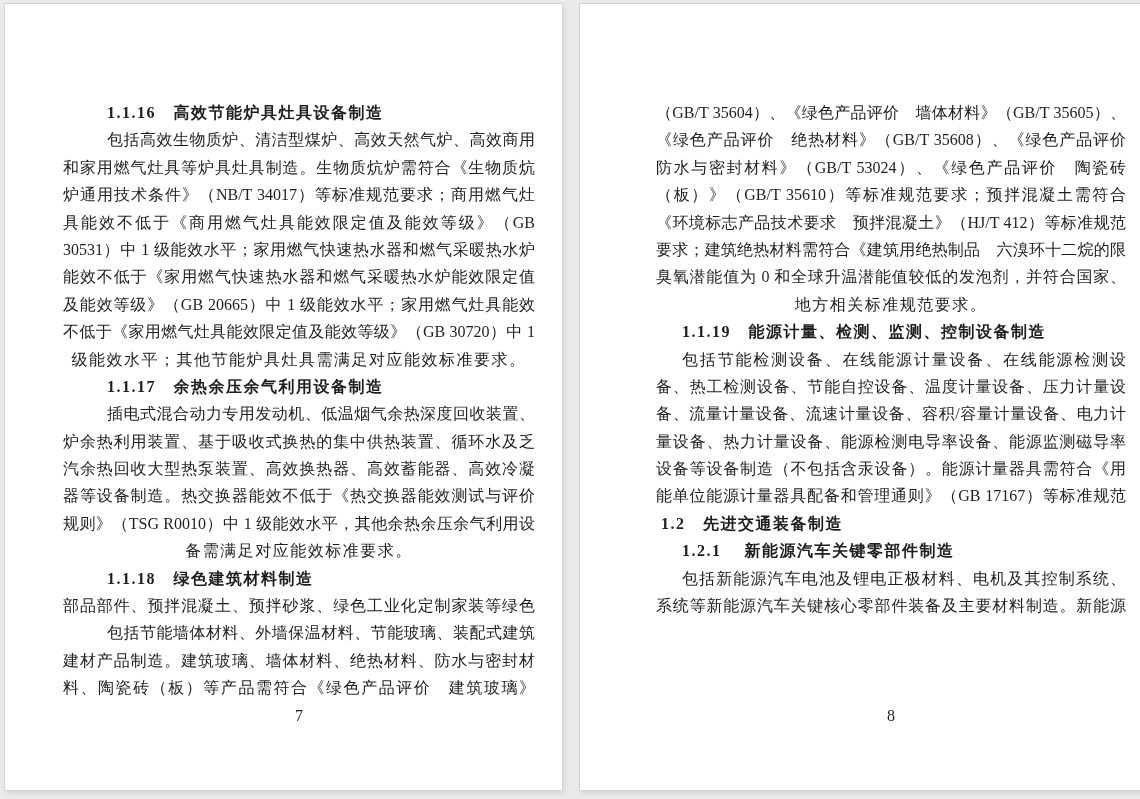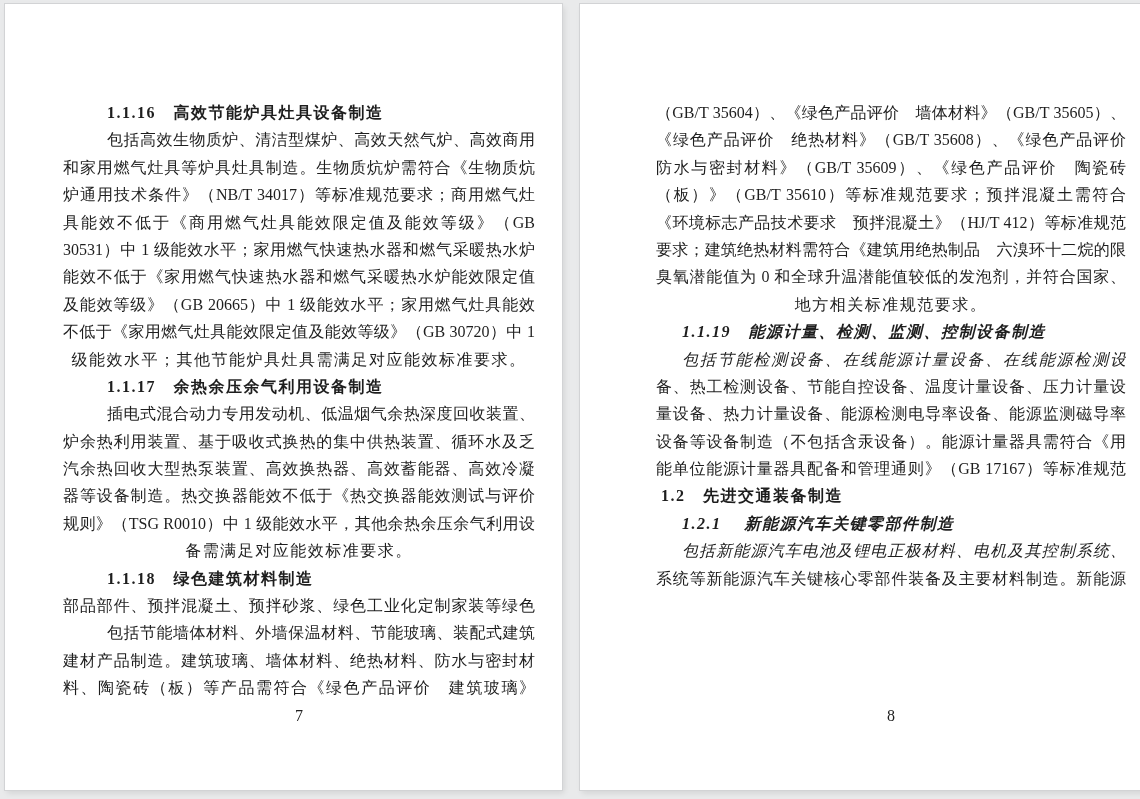--- a/index.html
+++ b/index.html
@@ -50,21 +50,21 @@
   .k-l {
     text-align: center;
     letter-spacing: 1.5px;
   }
   
   .k-h, .k-h2 {
     font-weight: bold;
     letter-spacing: 1.5px;
   }
   .page-left  .k-h, .page-left  .k-f { padding-left: 44px; }
-  .page-right .k-h, .page-right .k-f { padding-left: 26px; font-style: italic; }
+  .page-right .k-h, .page-right .k-f { padding-left: 26px; }
   .page-right .k-h2 { padding-left: 5px; }
 
   .page-number {
     position: absolute;
     top: 698px;
     height: 27.4px;
     line-height: 27.4px;
     font-size: 16px;
     color: #1e1e1e;
     text-align: center;
@@ -102,29 +102,30 @@
         <div class="line k-c">建材产品制造。建筑玻璃、墙体材料、绝热材料、防水与密封材</div>
         <div class="line k-c">料、陶瓷砖（板）等产品需符合《绿色产品评价　建筑玻璃》</div>
       </div>
     <div class="page-number">7</div>
   </div>
 
   <div class="page page-right">
     <div class="content">
         <div class="line k-c">（GB/T 35604）、《绿色产品评价　墙体材料》（GB/T 35605）、</div>
         <div class="line k-c">《绿色产品评价　绝热材料》（GB/T 35608）、《绿色产品评价</div>
-        <div class="line k-c">防水与密封材料》（GB/T 35609）、《绿色产品评价　陶瓷砖</div>
+        <div class="line k-c">防水与密封材料》（GB/T 53024）、《绿色产品评价　陶瓷砖</div>
         <div class="line k-c">（板）》（GB/T 35610）等标准规范要求；预拌混凝土需符合</div>
         <div class="line k-c">《环境标志产品技术要求　预拌混凝土》（HJ/T 412）等标准规范</div>
         <div class="line k-c">要求；建筑绝热材料需符合《建筑用绝热制品　六溴环十二烷的限</div>
         <div class="line k-c">臭氧潜能值为 0 和全球升温潜能值较低的发泡剂，并符合国家、</div>
         <div class="line k-l">地方相关标准规范要求。</div>
         <div class="line k-h">1.1.19　能源计量、检测、监测、控制设备制造</div>
         <div class="line k-f">包括节能检测设备、在线能源计量设备、在线能源检测设</div>
         <div class="line k-c">备、热工检测设备、节能自控设备、温度计量设备、压力计量设</div>
+        <div class="line k-c">备、流量计量设备、流速计量设备、容积/容量计量设备、电力计</div>
         <div class="line k-c">量设备、热力计量设备、能源检测电导率设备、能源监测磁导率</div>
         <div class="line k-c">设备等设备制造（不包括含汞设备）。能源计量器具需符合《用</div>
         <div class="line k-c">能单位能源计量器具配备和管理通则》（GB 17167）等标准规范</div>
         <div class="line k-h2">1.2　先进交通装备制造</div>
         <div class="line k-h">1.2.1　 新能源汽车关键零部件制造</div>
         <div class="line k-f">包括新能源汽车电池及锂电正极材料、电机及其控制系统、</div>
         <div class="line k-c">系统等新能源汽车关键核心零部件装备及主要材料制造。新能源</div>
       </div>
     <div class="page-number">8</div>
   </div>

